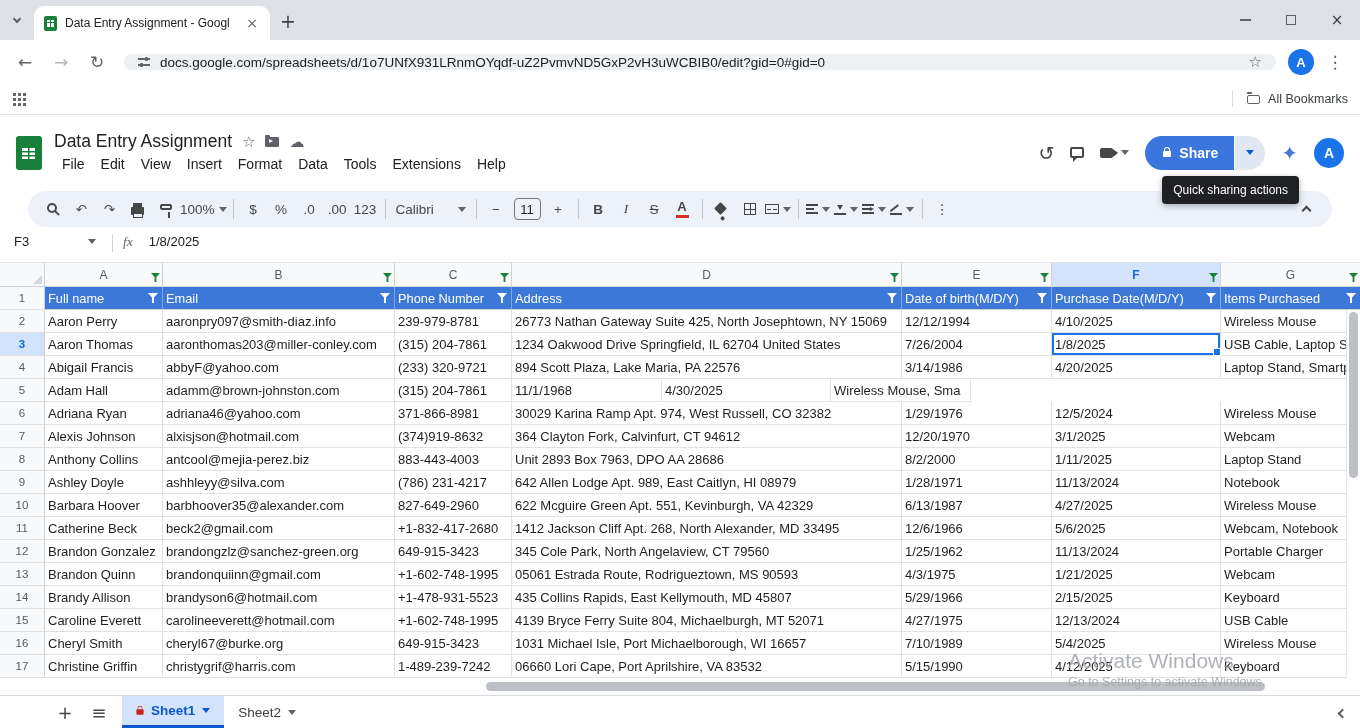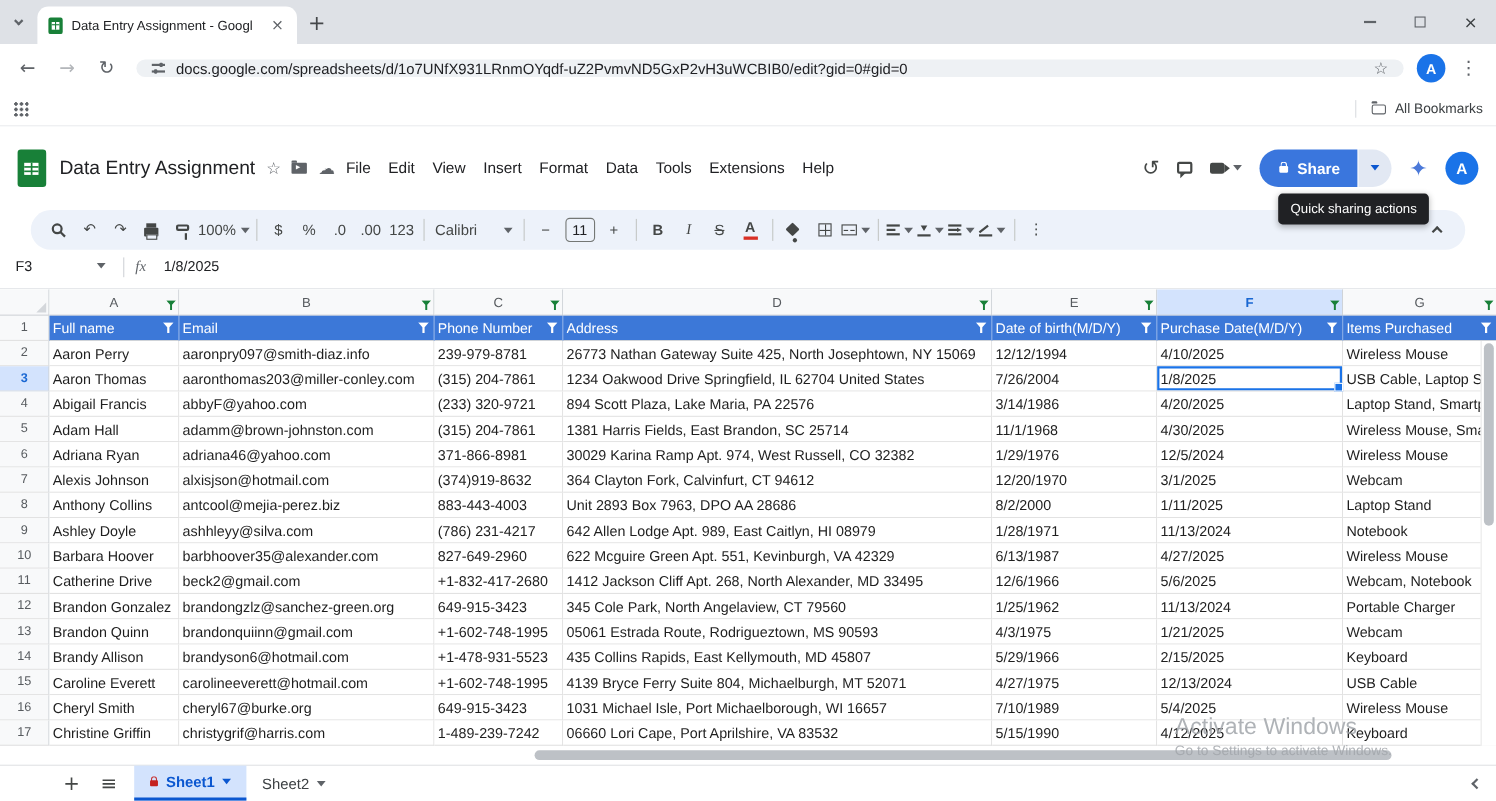--- a/index.html
+++ b/index.html
@@ -46,21 +46,21 @@
   .icon-folder::before{content:"";position:absolute;top:-3.5px;left:-1px;width:5px;height:2px;background:#5f6368;border-radius:1px 1px 0 0}
   .allbm-label{font-size:12.5px;color:#3c4043}
 
   
   .app-header{height:75px;background:#fff;display:flex;align-items:center;padding:0 16px;gap:12px;position:relative;flex:0 0 auto}
   .sheets-logo{width:26px;height:34px;background:#188038;border-radius:3px;position:relative;flex:0 0 auto}
   .sheets-logo::after{content:"";position:absolute;left:6px;top:12px;width:13px;height:11px;background:
     linear-gradient(#188038,#188038) 0 3px/13px 1.5px no-repeat,
     linear-gradient(#188038,#188038) 0 7px/13px 1.5px no-repeat,
     linear-gradient(#188038,#188038) 5.5px 0/1.5px 11px no-repeat,#fff}
-  .head-main{display:flex;flex-direction:row;gap:2px}
+  .head-main{display:flex;flex-direction:column;gap:2px}
   .title-row{display:flex;align-items:center;gap:10px}
   .doc-title{font-size:17.5px;color:#202124}
   .t-icon{font-size:15px;color:#5f6368}
   .icon-foldermove{position:relative;width:14px;height:10px;background:#5f6368;border-radius:1px;display:inline-block}
   .icon-foldermove::before{content:"";position:absolute;top:-2px;left:0;width:5px;height:2px;background:#5f6368;border-radius:1px 1px 0 0}
   .icon-foldermove::after{content:"";position:absolute;top:2.5px;left:4px;border-top:2.5px solid transparent;border-bottom:2.5px solid transparent;border-left:4px solid #fff}
   .cloud-wrap{position:relative;display:inline-flex;align-items:center}
   .cloud-check{position:absolute;left:4px;top:5px;font-size:7px;color:#fff}
   .menu-row{display:flex;font-size:14px;color:#202124}
   .menu-row span{padding:2px 8px;border-radius:4px}
@@ -444,21 +444,20 @@
           <div class="g-cell" style="width: 390px;">894 Scott Plaza, Lake Maria, PA 22576</div>
           <div class="g-cell" style="width: 150px;">3/14/1986</div>
           <div class="g-cell" style="width: 169px;">4/20/2025</div>
           <div class="g-cell" style="width: 140px;">Laptop Stand, Smartp</div>
         </div>
         <div class="g-row">
           <div class="g-rowhead">5</div>
           <div class="g-cell" style="width: 118px;">Adam Hall</div>
           <div class="g-cell" style="width: 232px;">adamm@brown-johnston.com</div>
           <div class="g-cell" style="width: 117px;">(315) 204-7861</div>
-          <div class="g-cell" style="width: 390px;">1381 Harris Fields, East Brandon, SC 25714</div>
           <div class="g-cell" style="width: 150px;">11/1/1968</div>
           <div class="g-cell" style="width: 169px;">4/30/2025</div>
           <div class="g-cell" style="width: 140px;">Wireless Mouse, Sma</div>
         </div>
         <div class="g-row">
           <div class="g-rowhead">6</div>
           <div class="g-cell" style="width: 118px;">Adriana Ryan</div>
           <div class="g-cell" style="width: 232px;">adriana46@yahoo.com</div>
           <div class="g-cell" style="width: 117px;">371-866-8981</div>
           <div class="g-cell" style="width: 390px;">30029 Karina Ramp Apt. 974, West Russell, CO 32382</div>
@@ -501,21 +500,21 @@
           <div class="g-cell" style="width: 118px;">Barbara Hoover</div>
           <div class="g-cell" style="width: 232px;">barbhoover35@alexander.com</div>
           <div class="g-cell" style="width: 117px;">827-649-2960</div>
           <div class="g-cell" style="width: 390px;">622 Mcguire Green Apt. 551, Kevinburgh, VA 42329</div>
           <div class="g-cell" style="width: 150px;">6/13/1987</div>
           <div class="g-cell" style="width: 169px;">4/27/2025</div>
           <div class="g-cell" style="width: 140px;">Wireless Mouse</div>
         </div>
         <div class="g-row">
           <div class="g-rowhead">11</div>
-          <div class="g-cell" style="width: 118px;">Catherine Drive</div>
+          <div class="g-cell" style="width: 118px;">Catherine Beck</div>
           <div class="g-cell" style="width: 232px;">beck2@gmail.com</div>
           <div class="g-cell" style="width: 117px;">+1-832-417-2680</div>
           <div class="g-cell" style="width: 390px;">1412 Jackson Cliff Apt. 268, North Alexander, MD 33495</div>
           <div class="g-cell" style="width: 150px;">12/6/1966</div>
           <div class="g-cell" style="width: 169px;">5/6/2025</div>
           <div class="g-cell" style="width: 140px;">Webcam, Notebook</div>
         </div>
         <div class="g-row">
           <div class="g-rowhead">12</div>
           <div class="g-cell" style="width: 118px;">Brandon Gonzalez</div>

